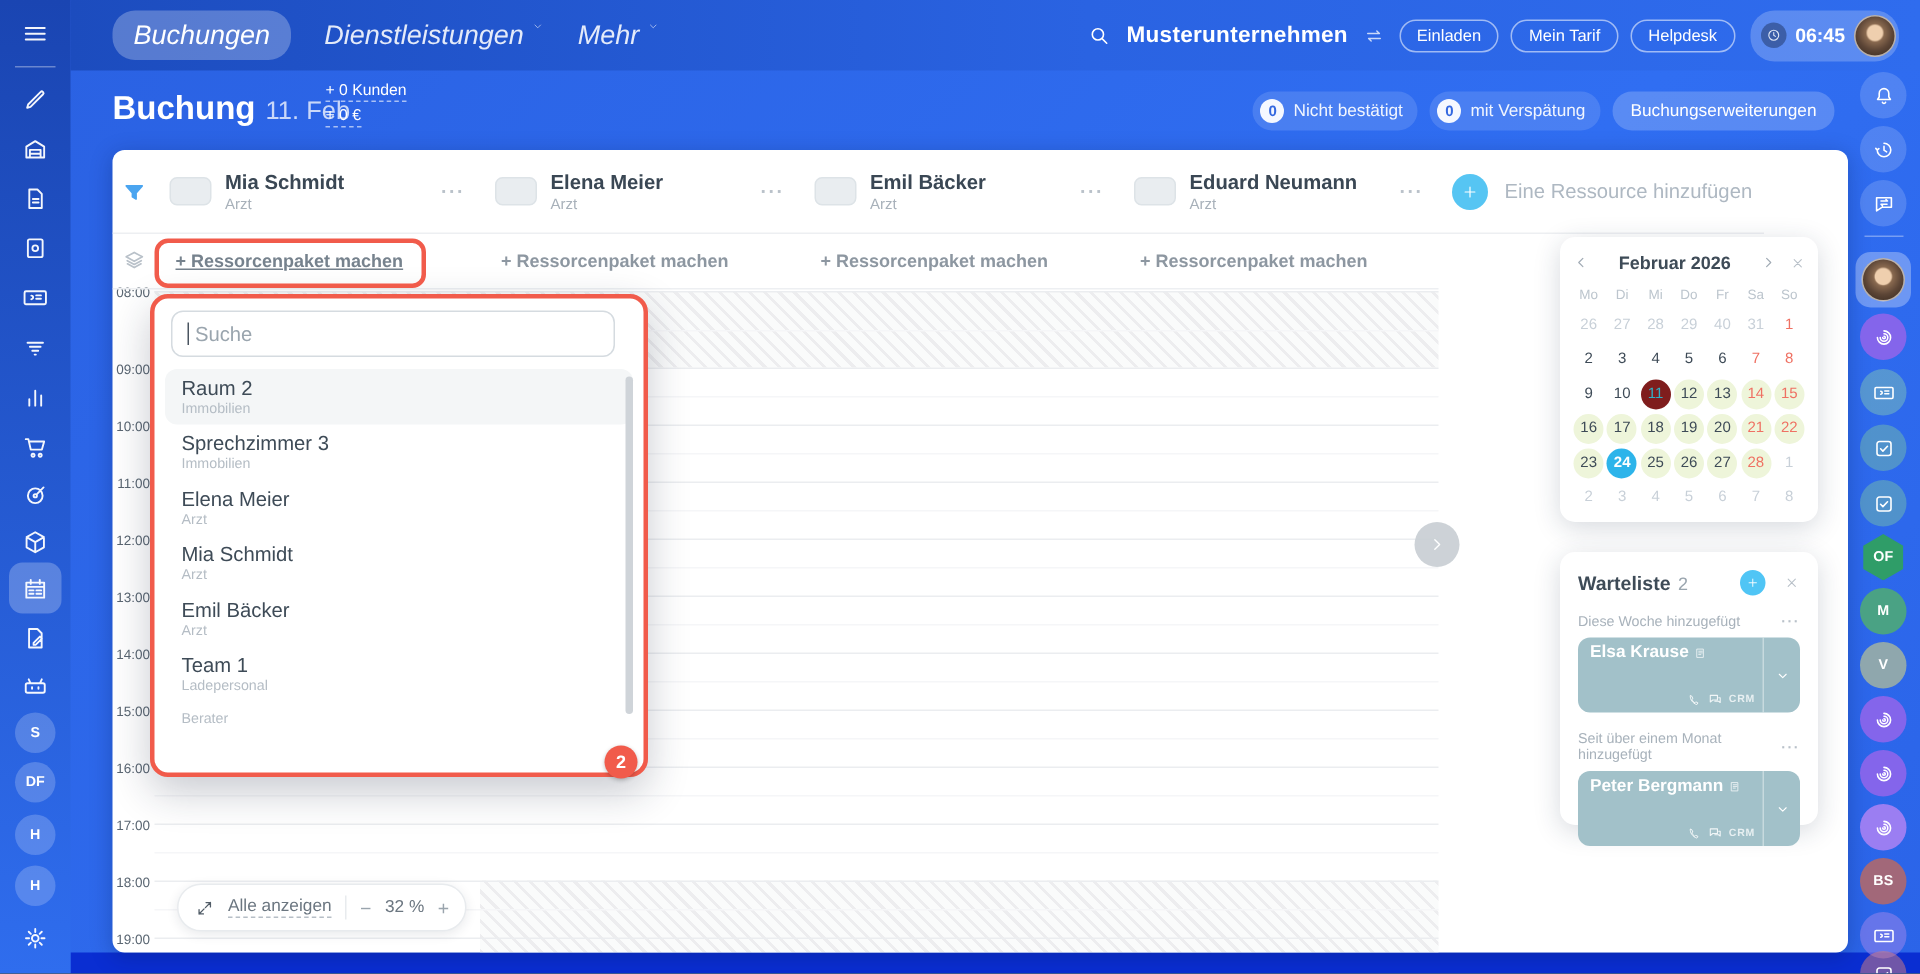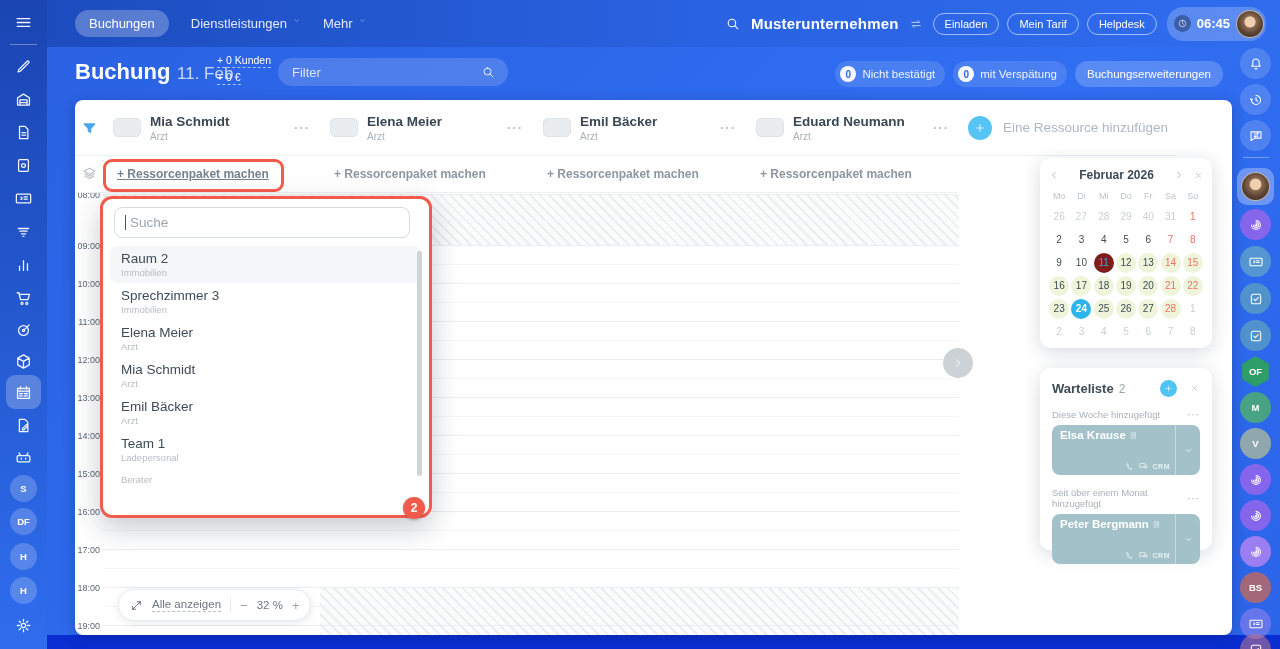--- a/index.html
+++ b/index.html
@@ -17,21 +17,21 @@
   .lrdiv{position:absolute;left:10px;width:27px;height:1px;background:rgba(255,255,255,.35);}
   .lrav{position:absolute;left:10px;width:27px;height:27px;border-radius:50%;
     background:rgba(255,255,255,.2);color:#fff;font-size:9.5px;font-weight:700;
     display:flex;align-items:center;justify-content:center;}
 
   
   .topnav{position:absolute;left:47px;top:0;width:1233px;height:47px;z-index:30;
     background:linear-gradient(90deg,#1c4cbe,#2a63e2 55%,#2f6cee);
     display:flex;align-items:center;padding:0 14px 0 28px;box-sizing:border-box;}
   .ntabs{display:flex;align-items:center;gap:22px;}
-  .ntab{color:rgba(255,255,255,.88);font-size:13px;display:flex;align-items:flex-start;gap:5px;cursor:pointer;}
+  .ntab{color:rgba(255,255,255,.88);font-size:18px;display:flex;align-items:flex-start;gap:5px;cursor:pointer;font-style:italic;}
   .ntab.active{background:rgba(255,255,255,.26);border-radius:15px;padding:6px 14px;color:#fff;}
   .nright{margin-left:auto;display:flex;align-items:center;gap:10px;}
   .company{color:#fff;font-size:15px;font-weight:700;letter-spacing:.2px;}
   .npill{border:1px solid rgba(255,255,255,.55);border-radius:13px;padding:4px 11px;
     color:#fff;font-size:11px;}
   .clockpill{background:rgba(255,255,255,.22);border-radius:16px;height:30px;
     display:flex;align-items:center;gap:6px;padding:2px 2px 2px 7px;color:#fff;font-size:13px;font-weight:700;}
   .clockdisc{width:17px;height:17px;border-radius:50%;background:rgba(30,50,95,.5);color:#dfe7f5;}
   .avatar-face{width:26px;height:26px;border-radius:50%;border:1px solid rgba(255,255,255,.6);
     background:radial-gradient(circle at 50% 42%,#efcfae 26%,#8a6a50 30%,#5c4536 58%,#37291f 95%);}
@@ -333,28 +333,20 @@
       </div>
     </div>
   </header>
 
   <main class="content">
     <span class="ptitle">Buchung</span>
     <span class="pdate">11. Feb</span>
     <div class="plinks">
       <span class="plink">+ 0 Kunden</span>
       <span class="plink">+ 0 €</span>
-    </div>
-    <div class="filterbox">
-      <input class="filterin" placeholder="Filter" style="">
-      <span class="ic" id="filterSearchIc">
-          <svg viewBox="0 0 24 24" width="15" height="15" fill="none" stroke="currentColor" stroke-width="1.6" stroke-linecap="round" stroke-linejoin="round">
-            <path d="M10.4 4.8a5.6 5.6 0 1 1 0 11.2 5.6 5.6 0 0 1 0-11.2zM14.6 14.6l4.6 4.6"></path>
-          </svg>
-        </span>
     </div>
     <div class="hright" id="hRight">
         <span class="hbadge">
           <span class="hzero">0</span>
           <span>Nicht bestätigt</span>
         </span>
         <span class="hbadge">
           <span class="hzero">0</span>
           <span>mit Verspätung</span>
         </span>

